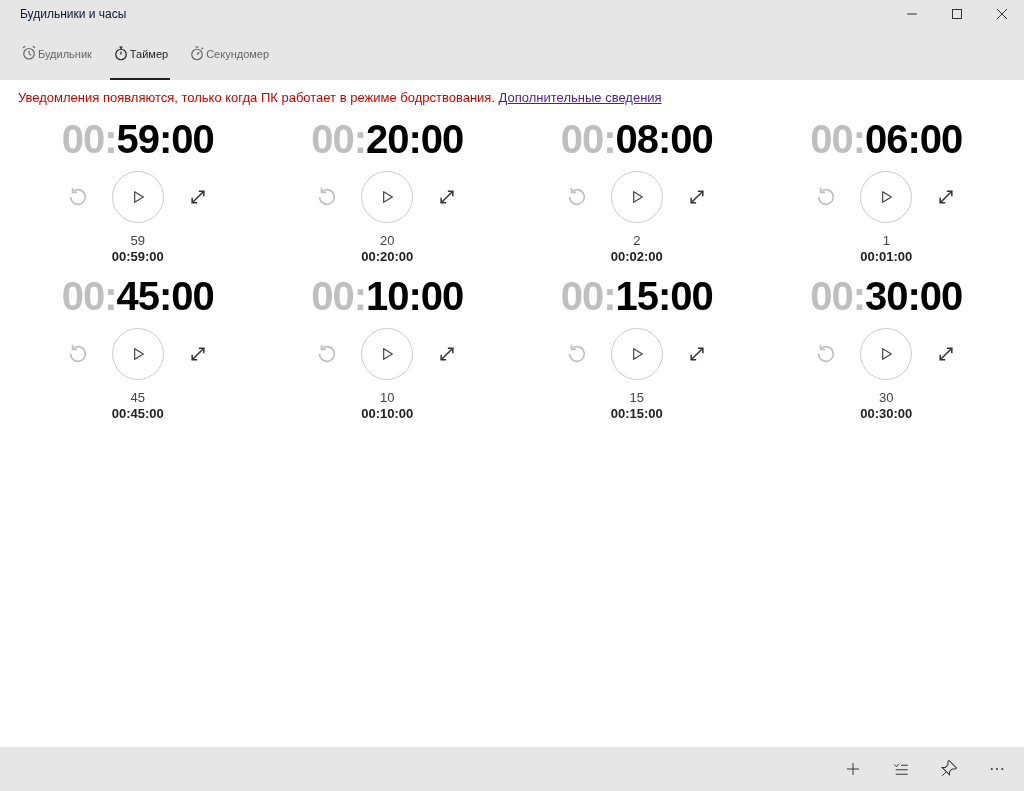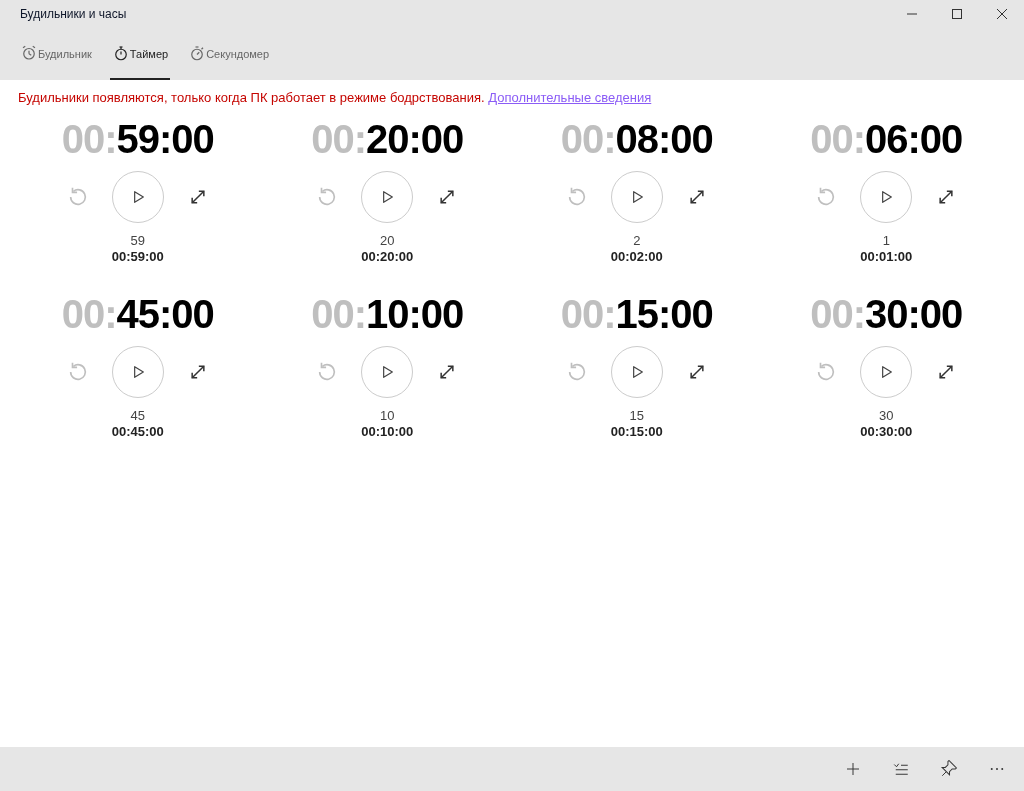--- a/index.html
+++ b/index.html
@@ -8,22 +8,22 @@
   .titlebar .spacer { flex: 1; }
   .win-btn { width: 45px; height: 28px; display: flex; align-items: center; justify-content: center; font-size: 13px; color: #333; font-family: "Segoe UI Symbol", sans-serif; }
   .tabs { height: 52px; display: flex; align-items: flex-end; padding-left: 10px; gap: 0; background: #e6e6e6; }
   .tab { display: flex; flex-direction: row; align-items: center; justify-content: center; height: 52px; padding: 0 10px; font-size: 11px; color: #666; position: relative; min-width: 58px; }
   .tab .icon { font-size: 16px; margin-bottom: 2px; color: #666; }
   .tab.active { color: #222; }
   .tab.active .icon { color: #222; }
   .tab.active::after { content: ""; position: absolute; bottom: 0; left: 8px; right: 8px; height: 2px; background: #222; }
   .content { background: #fff; height: calc(791px - 28px - 52px - 44px); padding: 10px 18px 0 18px; overflow: hidden; }
   .banner { color: #c50500; font-size: 13px; margin-bottom: 12px; }
-  .banner a { color: #8b5cf6; text-decoration: underline; }
-  .grid { display: grid; grid-template-columns: repeat(4, 1fr); gap: 28px 10px; }
+  .banner a { color: #4c1d95; text-decoration: underline; }
+  .grid { display: grid; grid-template-columns: repeat(4, 1fr); gap: 10px 10px; }
   .timer { display: flex; flex-direction: column; align-items: center; padding-top: 2px; }
   .time-display { font-size: 40px; font-weight: 700; letter-spacing: -1px; line-height: 1; margin-bottom: 12px; }
   .time-display .dim { color: #bfbfbf; }
   .controls { display: flex; align-items: center; justify-content: center; gap: 22px; margin-bottom: 8px; width: 100%; }
   .reset, .expand { color: #bfbfbf; font-size: 20px; width: 24px; height: 24px; display: flex; align-items: center; justify-content: center; }
   .play { width: 52px; height: 52px; border: 1px solid #ccc; border-radius: 50%; display: flex; align-items: center; justify-content: center; color: #444; }
   .label { font-size: 13px; color: #444; margin-top: 2px; }
   .duration { font-size: 13px; font-weight: 600; color: #222; margin-top: 1px; }
   .bottombar { height: 44px; background: #e6e6e6; display: flex; align-items: center; justify-content: flex-end; padding-right: 6px; gap: 6px; }
   .bb-btn { width: 42px; height: 36px; display: flex; align-items: center; justify-content: center; color: #333; }
@@ -85,21 +85,21 @@
           <line x1="10" y1="4" x2="14" y2="4"></line>
           <line x1="18" y1="7" x2="20" y2="5"></line>
         </svg>
     </span>
     <span>Секундомер</span>
   </div>
 </div>
 
 <div class="content">
   <div class="banner">
-    <span>Будильники появляются, только когда ПК работает в режиме бодрствования. </span><a href="#">Дополнительные сведения</a>
+    <span>Уведомления появляются, только когда ПК работает в режиме бодрствования. </span><a href="#">Дополнительные сведения</a>
   </div>
   <div class="grid" id="timer-grid">
       <div class="timer">
         <div class="time-display"><span class="dim">00</span><span class="dim">:</span><span>59</span><span>:</span><span>00</span></div>
         <div class="controls">
           <div class="reset">
             <svg width="22" height="22" viewBox="0 0 24 24" fill="none" stroke="#bfbfbf" stroke-width="1.8">
               <path d="M4 12a8 8 0 1 0 3-6.2"></path>
               <polyline points="6,2 6,7 11,7" fill="none"></polyline>
             </svg>

